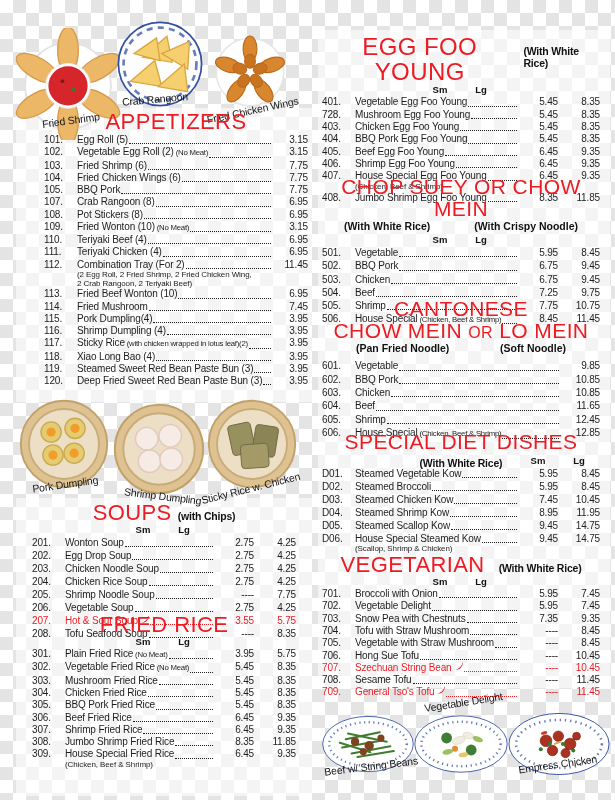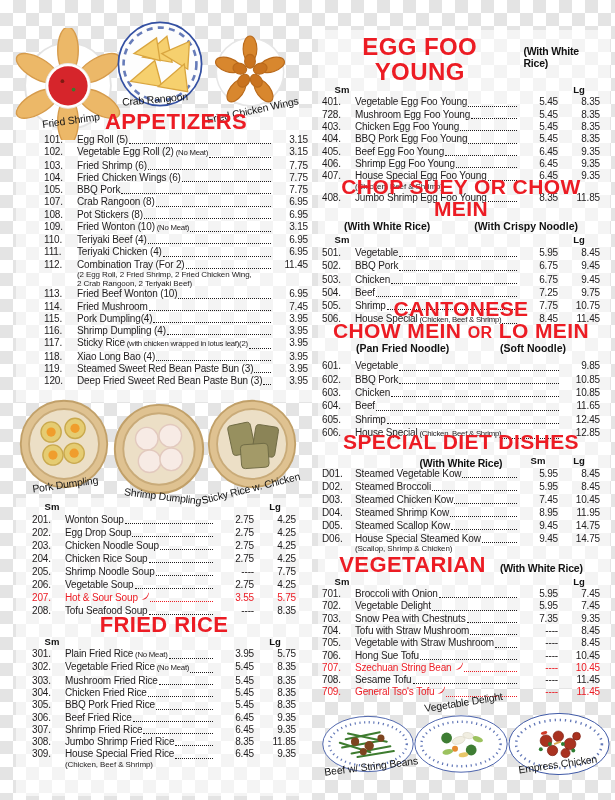--- a/index.html
+++ b/index.html
@@ -4,27 +4,27 @@
 <style>
   *{margin:0;padding:0;box-sizing:border-box}
   html,body{background:#fff}
   #page{position:relative;width:615px;height:800px;overflow:hidden;
     font-family:"Liberation Sans",sans-serif;color:var(--ink,#1d1d1d);
     background-image:conic-gradient(var(--chk,#e4e4e4) 25%,#ffffff 0 50%,var(--chk,#e4e4e4) 0 75%,#ffffff 0);
     background-size:26px 26px;}
   .panel{position:absolute;background:rgba(255,255,255,.6)}
   section{position:absolute;width:264px}
   .rightcol{width:278px}
-  .sec-title{color:var(--red,#ec1c24);font-weight:bold;text-align:center;letter-spacing:.4px;line-height:1.05}
+  .sec-title{color:var(--red,#ec1c24);font-weight:normal;text-align:center;letter-spacing:.4px;line-height:1.05}
   .t24{font-size:24px}.t22{font-size:22px}.t21{font-size:21px}
   .trow{display:flex;justify-content:center;align-items:baseline;gap:6px}
   .sub{font-size:10.5px;font-weight:bold;color:#111;letter-spacing:-.2px}
   .subsplit{display:flex;justify-content:space-between;padding:0 22px;font-size:10.5px;font-weight:bold;color:#111}
   .or-small{font-size:16px}
-  .cols{display:flex;justify-content:space-between;font-size:9.5px;font-weight:bold;color:#111;line-height:11px}
+  .cols{display:flex;justify-content:center;font-size:9.5px;font-weight:bold;color:#111;line-height:11px}
   .cols span{text-align:center}
   .colsm{width:40px}.collg{width:42px}
   .subrow{position:relative;text-align:center;height:13px}
   .subrow .cols{position:absolute;right:0;top:2px}
   .rows{margin-top:1px}
   .row{display:flex;align-items:baseline;font-size:10px;line-height:var(--lh,12.4px);letter-spacing:-.15px;overflow:hidden}
   .num{flex:none;width:33px}
   .name{flex:none;white-space:nowrap}
   .inote{font-size:7.8px;letter-spacing:-.25px}
   .leader{flex:1 1 4px;min-width:4px;border-bottom:1.7px dotted currentColor;align-self:flex-end;margin:0 1px 2px 1px}
@@ -271,20 +271,24 @@
       <circle cx="50" cy="50" r="47" fill="#dfc291" stroke="#c1a069" stroke-width="2"></circle>
       <circle cx="50" cy="50" r="38" fill="#ecdfc6" stroke="#c9ab79" stroke-width="2"></circle>
       <rect x="26" y="28" width="25" height="33" rx="4" fill="#97905f" stroke="#6f6a44" transform="rotate(-12 38 44)"></rect>
       <rect x="52" y="30" width="25" height="33" rx="4" fill="#8b8457" stroke="#6f6a44" transform="rotate(9 64 46)"></rect>
       <rect x="38" y="50" width="30" height="26" rx="4" fill="#a39a68" stroke="#6f6a44" transform="rotate(-4 53 63)"></rect>
     </svg>
   </div>
   <span class="plabel" style="left:200px;top:482px;transform:rotate(-14deg)">Sticky Rice w. Chicken</span>
 
   <section style="left:32px;top:501px">
+    <div class="trow">
+      <h2 class="sec-title t22">SOUPS</h2>
+      <span class="sub">(with Chips)</span>
+    </div>
     <div class="cols">
       <span class="colsm">Sm</span>
       <span class="collg">Lg</span>
     </div>
     <div class="rows" id="rows-soups" style="--lh:13px">
         <div class="row">
           <span class="num">201.</span>
           <span class="name">Wonton Soup</span>
           <span class="leader"></span>
           <span class="p psm">2.75</span>

